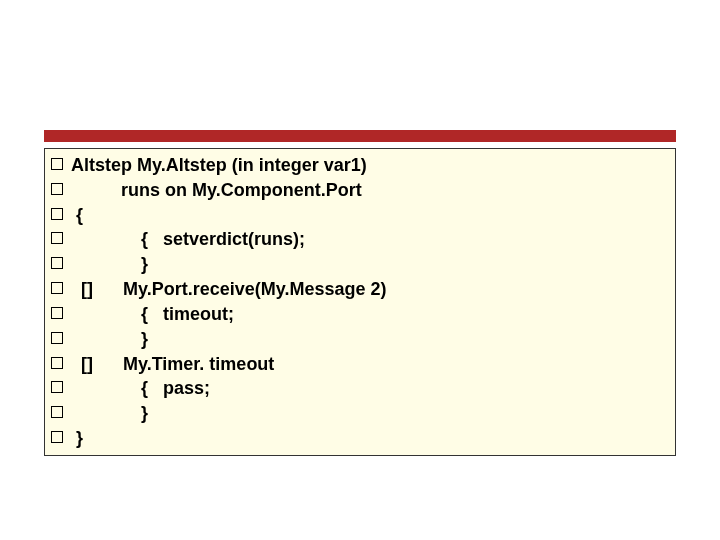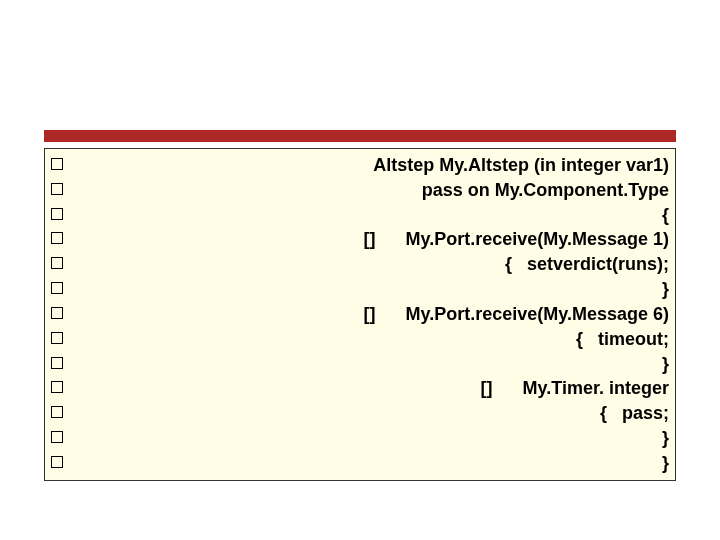--- a/index.html
+++ b/index.html
@@ -36,21 +36,20 @@
     padding: 4px 6px 4px 6px;
   }
   .line {
     display: flex;
     align-items: flex-start;
     font-weight: bold;
     font-size: 18px;
     line-height: 1.38;
     color: #000;
     white-space: pre;
-    text-align: right;
   }
   .bullet {
     display: inline-block;
     width: 12px;
     height: 12px;
     border: 1.5px solid #000;
     margin-right: 8px;
     margin-top: 5px;
     flex: 0 0 auto;
     box-sizing: border-box;
@@ -65,53 +64,49 @@
 <div class="slide">
   <div class="accent-bar"></div>
 
   <div class="code-box">
     <div class="line">
       <span class="bullet"></span>
       <span class="txt">Altstep My.Altstep (in integer var1)</span>
     </div>
     <div class="line">
       <span class="bullet"></span>
-      <span class="txt">          pass on My.Component.Type</span>
+      <span class="txt">          runs on My.Component.Port</span>
     </div>
     <div class="line">
       <span class="bullet"></span>
       <span class="txt"> {</span>
-    </div>
-    <div class="line">
-      <span class="bullet"></span>
-      <span class="txt">  []      My.Port.receive(My.Message 1)</span>
     </div>
     <div class="line">
       <span class="bullet"></span>
       <span class="txt">              {   setverdict(runs);</span>
     </div>
     <div class="line">
       <span class="bullet"></span>
       <span class="txt">              }</span>
     </div>
     <div class="line">
       <span class="bullet"></span>
-      <span class="txt">  []      My.Port.receive(My.Message 6)</span>
+      <span class="txt">  []      My.Port.receive(My.Message 2)</span>
     </div>
     <div class="line">
       <span class="bullet"></span>
       <span class="txt">              {   timeout;</span>
     </div>
     <div class="line">
       <span class="bullet"></span>
       <span class="txt">              }</span>
     </div>
     <div class="line">
       <span class="bullet"></span>
-      <span class="txt">  []      My.Timer. integer</span>
+      <span class="txt">  []      My.Timer. timeout</span>
     </div>
     <div class="line">
       <span class="bullet"></span>
       <span class="txt">              {   pass;</span>
     </div>
     <div class="line">
       <span class="bullet"></span>
       <span class="txt">              }</span>
     </div>
     <div class="line">

